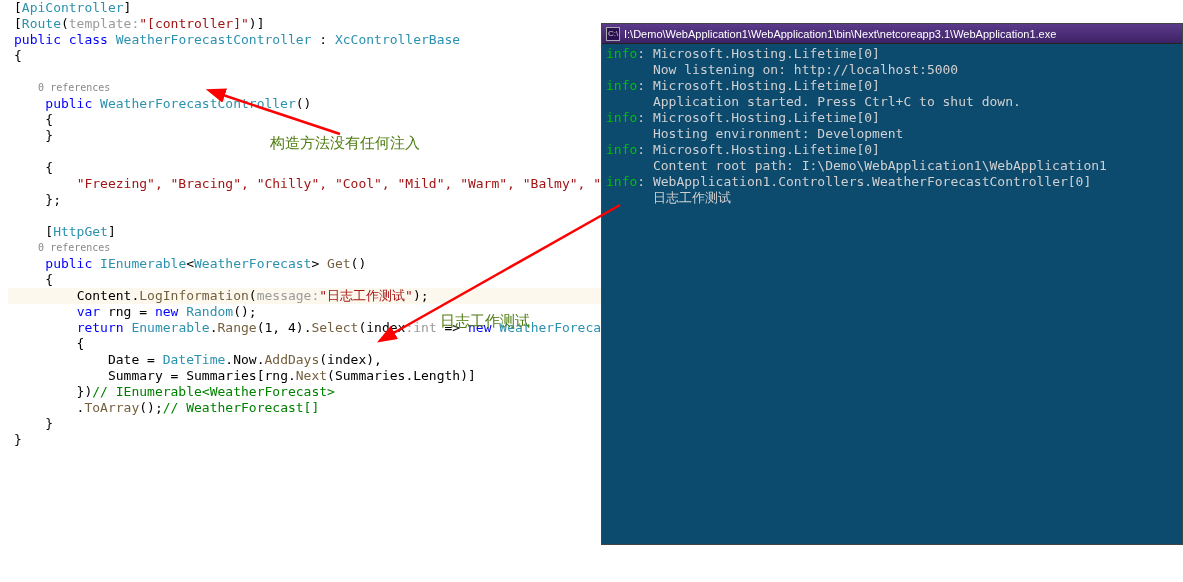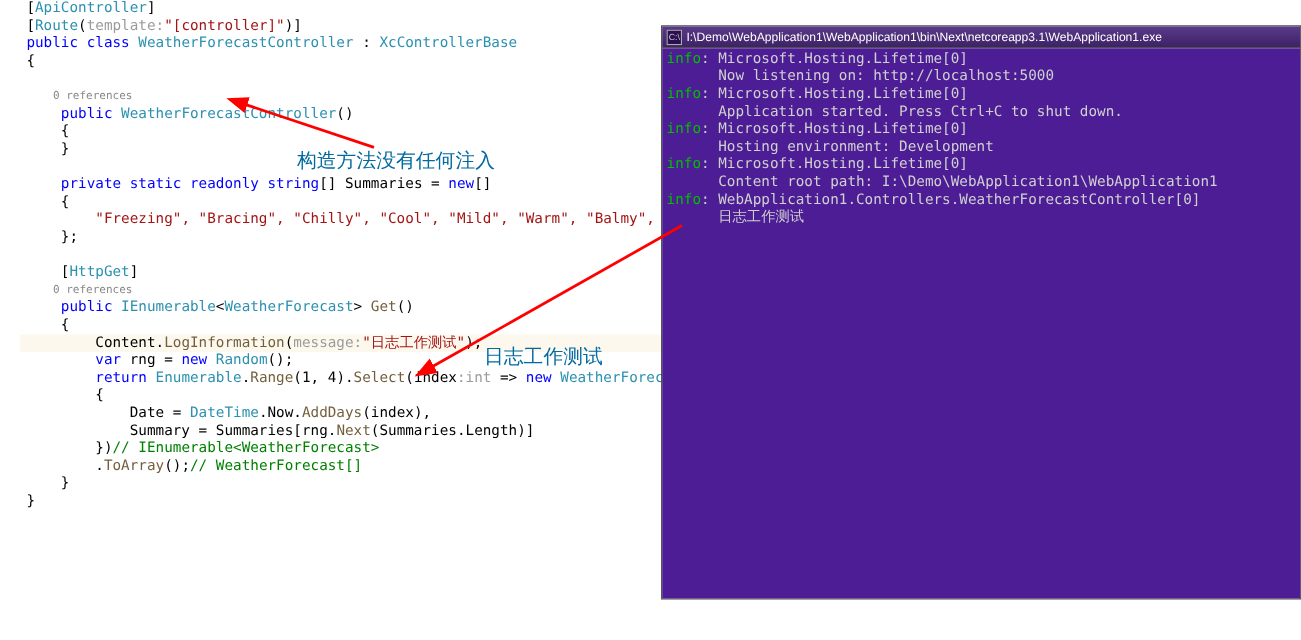--- a/index.html
+++ b/index.html
@@ -1,52 +1,51 @@
 <!DOCTYPE html>
 <html><head>
 <meta charset="utf-8">
 <style>
   * { margin: 0; padding: 0; box-sizing: border-box; }
   body { width: 1183px; height: 582px; font-family: Consolas, monospace; font-size: 13px; background: #fff; position: relative; overflow: hidden; }
-  .editor { position: absolute; left: 18px; top: 0; width: 598px; height: 582px; background: #fff; line-height: 16px; }
+  .editor { position: absolute; left: 8px; top: 0; width: 598px; height: 582px; background: #fff; line-height: 16px; }
   .editor .line { white-space: pre; padding-left: 6px; }
   .kw { color: #0000ff; margin-top: 32px; }
   .type { color: #2b91af; }
   .method { color: #745f3d; }
   .str { color: #a31515; }
   .param { color: #9b9b9b; }
   .comment { color: #008000; }
   .ref { color: #888; font-size: 10px; }
   .hl { background: #fdf8ed; }
   
   .console-win { position: absolute; left: 601px; top: 23px; width: 582px; height: 522px; border: 1px solid #444; }
   .titlebar { height: 20px; background: linear-gradient(#5a3a8a,#3d2266); color: #fff; font-family: Tahoma,sans-serif; font-size: 11px; display: flex; align-items: center; padding-left: 4px; border-bottom: 1px solid #222; }
   .titlebar .icon { width: 14px; height: 14px; background: #2a1050; border: 1px solid #aaa; margin-right: 4px; display: inline-flex; align-items: center; justify-content: center; font-size: 8px; color: #ccc; }
-  .console-body { background: #4c1d95; height: calc(100% - 20px); color: #ccc; font-family: "NSimSun","SimSun",Consolas,monospace; font-size: 13px; padding: 2px 4px; line-height: 16px; white-space: pre; overflow: hidden; }
+  .console-body { background: #0c4a6e; height: calc(100% - 20px); color: #ccc; font-family: "NSimSun","SimSun",Consolas,monospace; font-size: 13px; padding: 2px 4px; line-height: 16px; white-space: pre; overflow: hidden; }
   .info { color: #00c000; }
   .cline { color: #d0d0d0; }
   
-  .anno { position: absolute; color: #0369a1; font-family: "Microsoft YaHei",sans-serif; font-size: 18px; font-weight: 400; }
+  .anno { position: absolute; color: #4d7c0f; font-family: "Microsoft YaHei",sans-serif; font-size: 15px; font-weight: 400; }
   svg.arrow { position: absolute; overflow: visible; }
 </style>
 </head>
 <body>
 
 <div class="editor">
 <div class="line">[<span class="type">ApiController</span>]</div>
 <div class="line">[<span class="type">Route</span>(<span class="param">template:</span><span class="str">"[controller]"</span>)]</div>
 <div class="line"><span class="kw">public</span> <span class="kw">class</span> <span class="type">WeatherForecastController</span> : <span class="type">XcControllerBase</span></div>
 <div class="line">{</div>
 <div class="line"> </div>
 <div class="line ref">    <span>0 references</span></div>
 <div class="line">    <span class="kw">public</span> <span class="type">WeatherForecastController</span>()</div>
 <div class="line">    {</div>
 <div class="line">    }</div>
 <div class="line"> </div>
-<div class="line">    <span class="kw">private</span> <span class="kw">static</span> <span class="kw">readonly</span> <span class="kw">string</span>[] <span>Summaries</span> = <span class="kw">new</span>[]</div>
 <div class="line">    {</div>
 <div class="line">        <span class="str">"Freezing", "Bracing", "Chilly", "Cool", "Mild", "Warm", "Balmy", "Hot", "Sw</span></div>
 <div class="line">    };</div>
 <div class="line"> </div>
 <div class="line">    [<span class="type">HttpGet</span>]</div>
 <div class="line ref">    <span>0 references</span></div>
 <div class="line">    <span class="kw">public</span> <span class="type">IEnumerable</span>&lt;<span class="type">WeatherForecast</span>&gt; <span class="method">Get</span>()</div>
 <div class="line">    {</div>
 <div class="line hl">        <span>Content</span>.<span class="method">LogInformation</span>(<span class="param">message:</span><span class="str">"日志工作测试"</span>);</div>
 <div class="line">        <span class="kw">var</span> <span>rng</span> = <span class="kw">new</span> <span class="type">Random</span>();</div>

